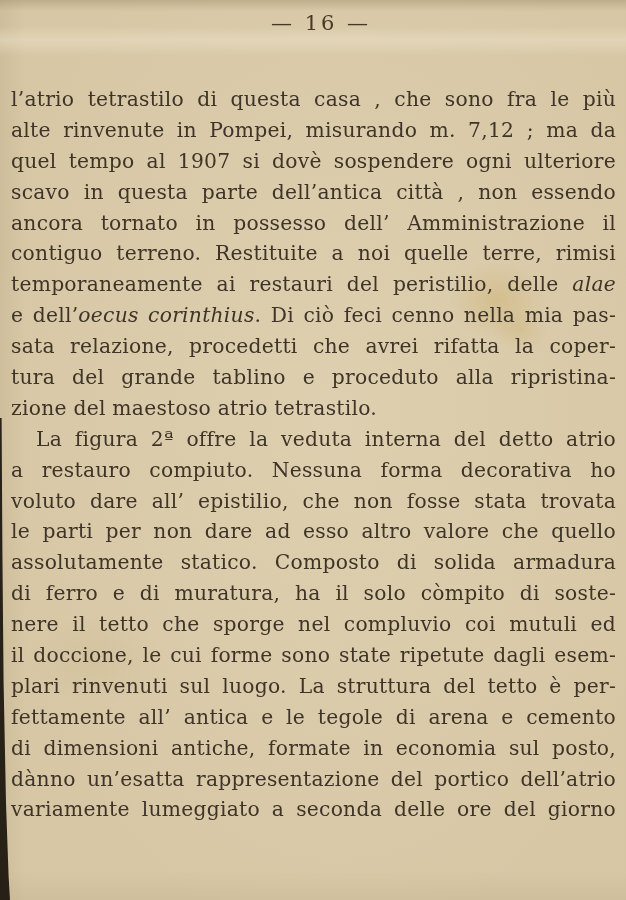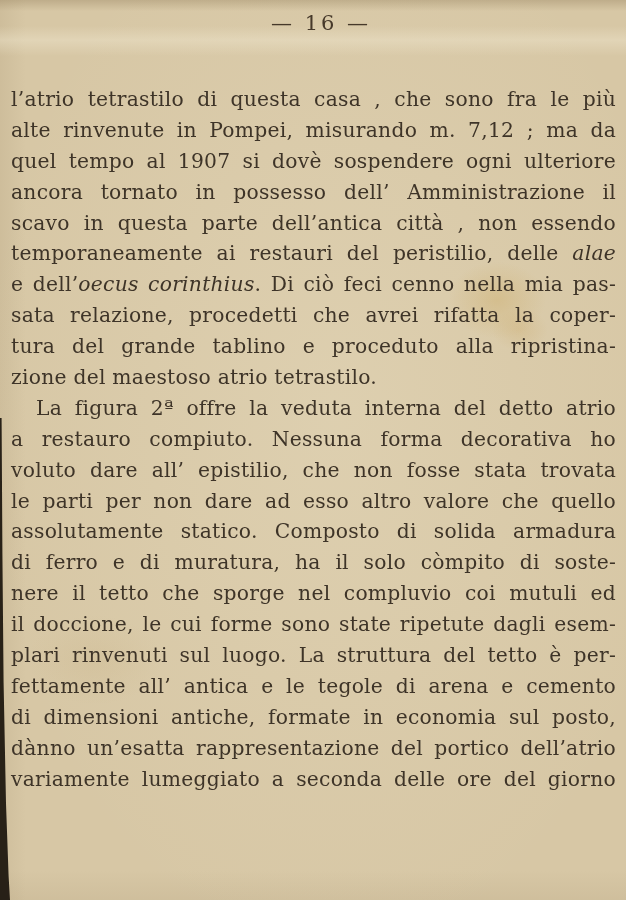--- a/index.html
+++ b/index.html
@@ -82,22 +82,23 @@
 </head>
 <body>
 
 <div class="page">
   <div class="page-number">— 16 —</div>
 
   <div class="text-block">
       <div class="line"><span>l’atrio tetrastilo di questa casa , che sono fra le più</span></div>
       <div class="line"><span>alte rinvenute in Pompei, misurando m. 7,12 ; ma da</span></div>
       <div class="line"><span>quel tempo al 1907 si dovè sospendere ogni ulteriore</span></div>
+      <div class="line"><span>scavo in questa parte dell’antica città , non essendo</span></div>
       <div class="line"><span>ancora tornato in possesso dell’ Amministrazione il</span></div>
-      <div class="line"><span>scavo in questa parte dell’antica città , non essendo</span></div>
+      <div class="line"><span>contiguo terreno. Restituite a noi quelle terre, rimisi</span></div>
       <div class="line"><span>temporaneamente ai restauri del peristilio, delle </span><span class="it">alae</span></div>
       <div class="line"><span>e dell’</span><span class="it">oecus corinthius</span><span>. Di ciò feci cenno nella mia pas-</span></div>
       <div class="line"><span>sata relazione, procedetti che avrei rifatta la coper-</span></div>
       <div class="line"><span>tura del grande tablino e proceduto alla ripristina-</span></div>
       <div class="line flush"><span>zione del maestoso atrio tetrastilo.</span></div>
       <div class="line indent"><span>La figura 2ª offre la veduta interna del detto atrio</span></div>
       <div class="line"><span>a restauro compiuto. Nessuna forma decorativa ho</span></div>
       <div class="line"><span>voluto dare all’ epistilio, che non fosse stata trovata</span></div>
       <div class="line"><span>le parti per non dare ad esso altro valore che quello</span></div>
       <div class="line"><span>assolutamente statico. Composto di solida armadura</span></div>

